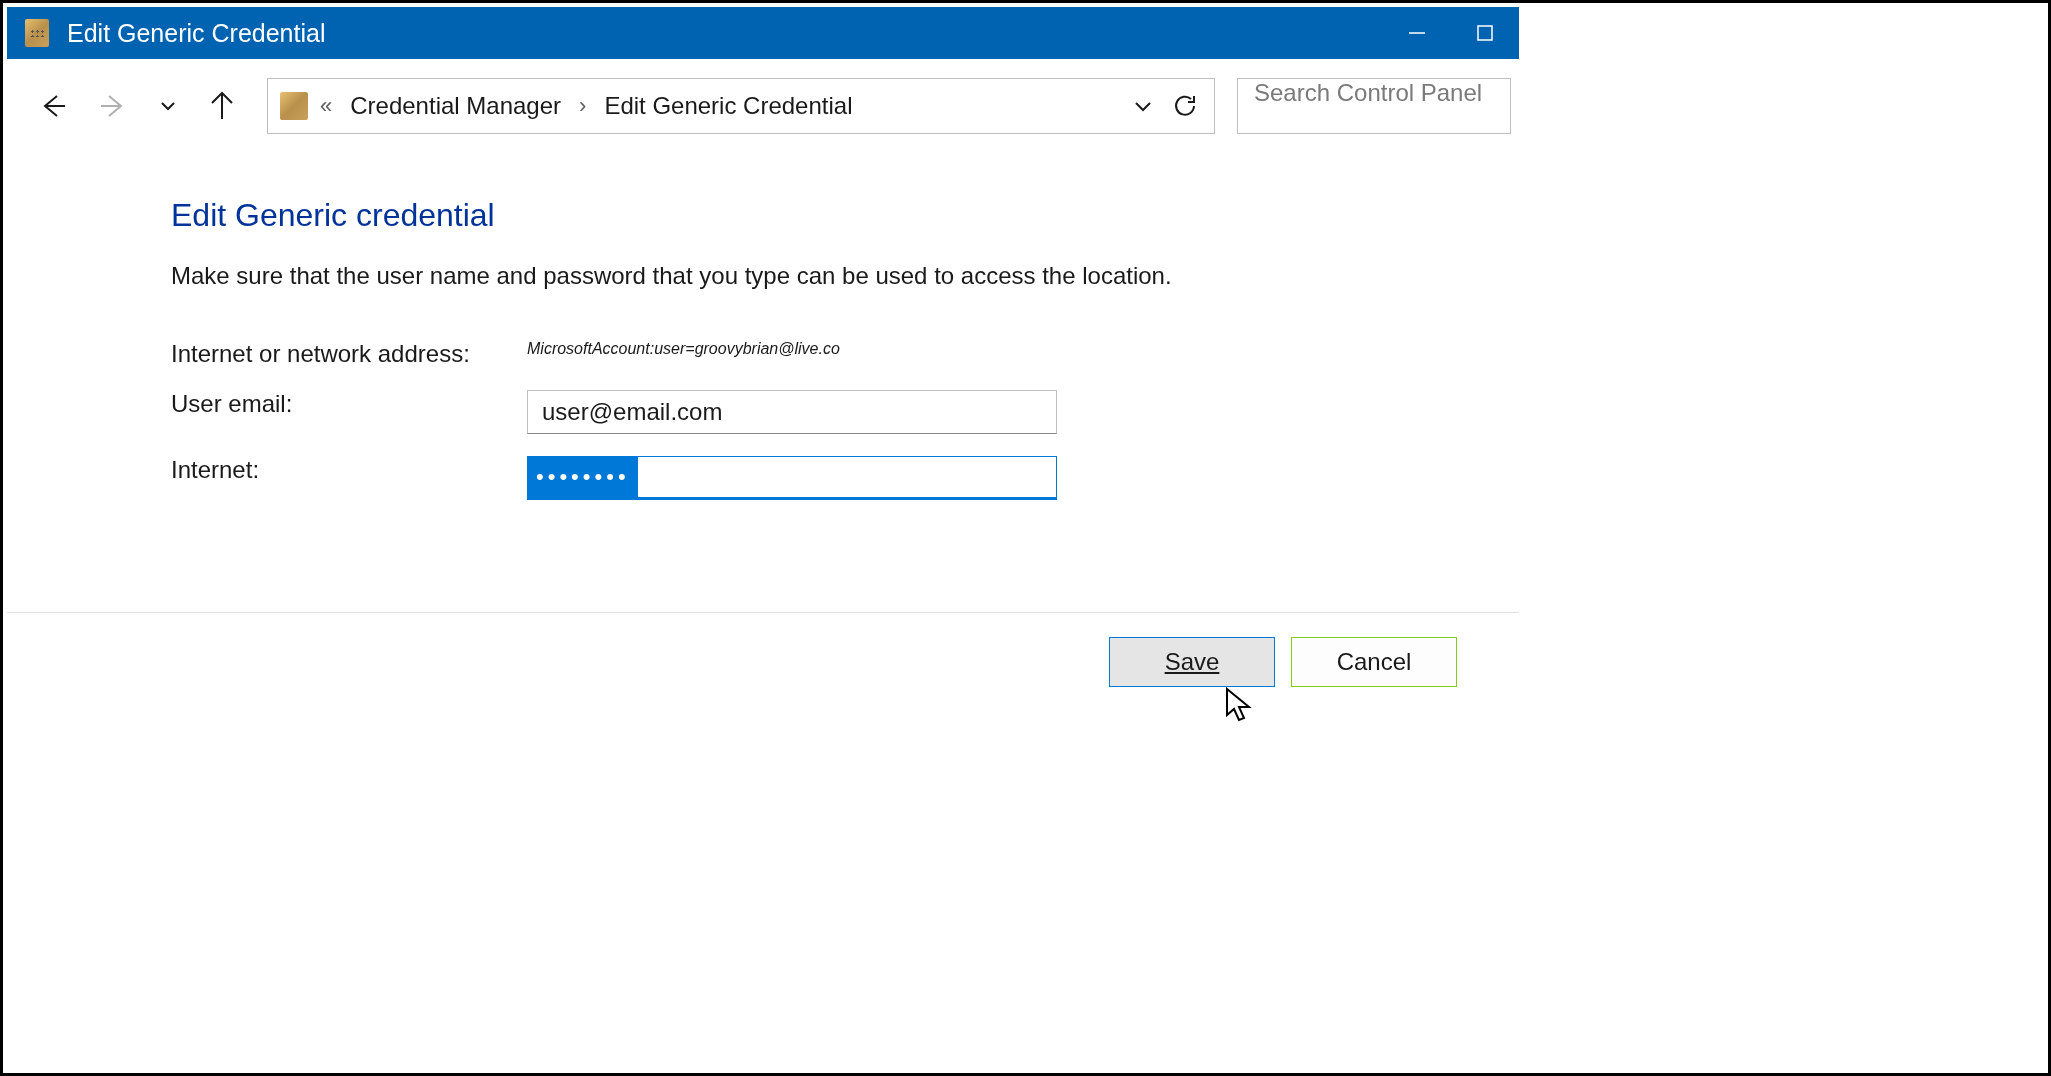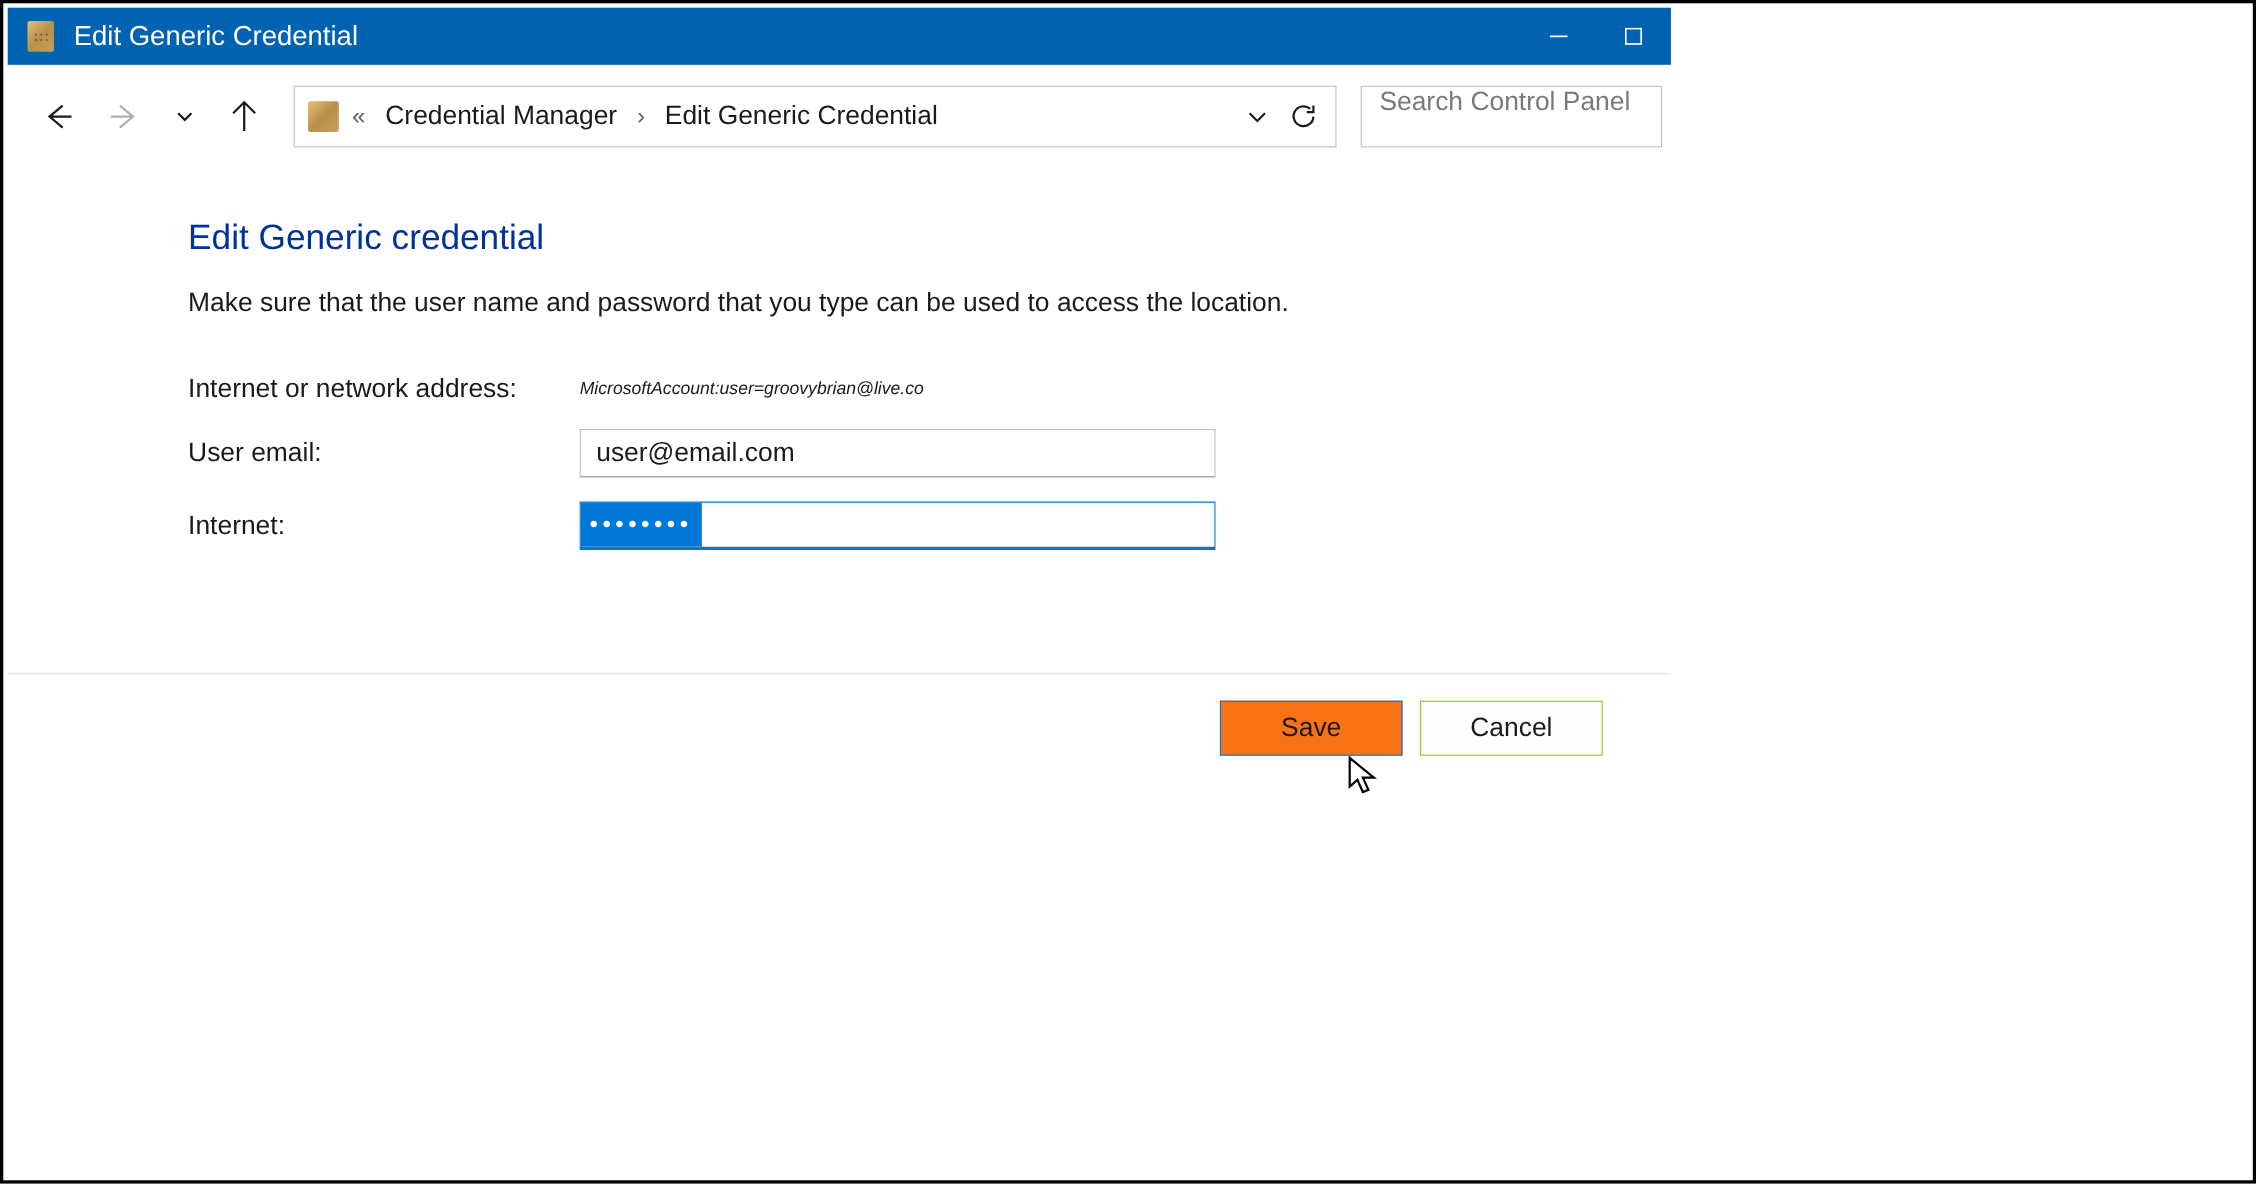--- a/index.html
+++ b/index.html
@@ -153,35 +153,35 @@
       font-weight: 400;
       margin-bottom: 28px;
     }
     .instruction {
       font-size: 24px;
       color: #1a1a1a;
       margin-bottom: 50px;
     }
     .form-row {
       display: flex;
-      align-items: center;
+      align-items: flex-start;
       margin-bottom: 22px;
     }
     .form-label {
       width: 356px;
       font-size: 24px;
       color: #1a1a1a;
     }
     .form-value-static {
       font-size: 16px;
       color: #1a1a1a;
       font-style: italic;
     }
     .form-input {
-      width: 578px;
+      width: 530px;
       height: 44px;
       border: 1px solid #c0c0c0;
       border-bottom: 1px solid #888;
       font-size: 24px;
       padding: 0 14px;
       color: #1a1a1a;
       background: #fff;
     }
     .form-input.pw-wrap {
       display: flex;
@@ -224,21 +224,22 @@
       border: 1px solid #84cc16;
       background: #fdfdfd;
       font-size: 24px;
       color: #1a1a1a;
       display: flex;
       align-items: center;
       justify-content: center;
     }
     .btn.primary {
       border: 1px solid #0078d7;
-      background: #f97316;
+      background: #e5e5e5;
+      text-decoration: underline;
     }
 
     
     .cursor {
       position: absolute;
       left: 1218px;
       top: 680px;
       pointer-events: none;
     }
   </style>

